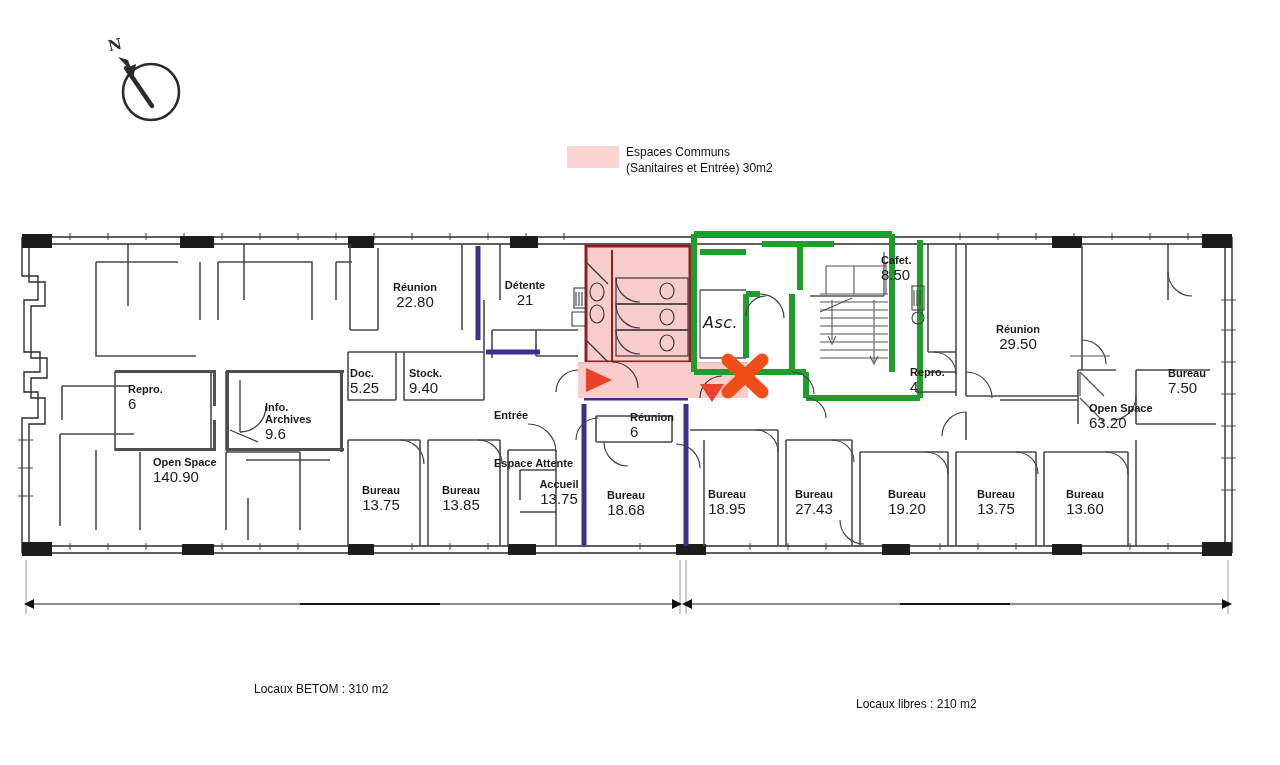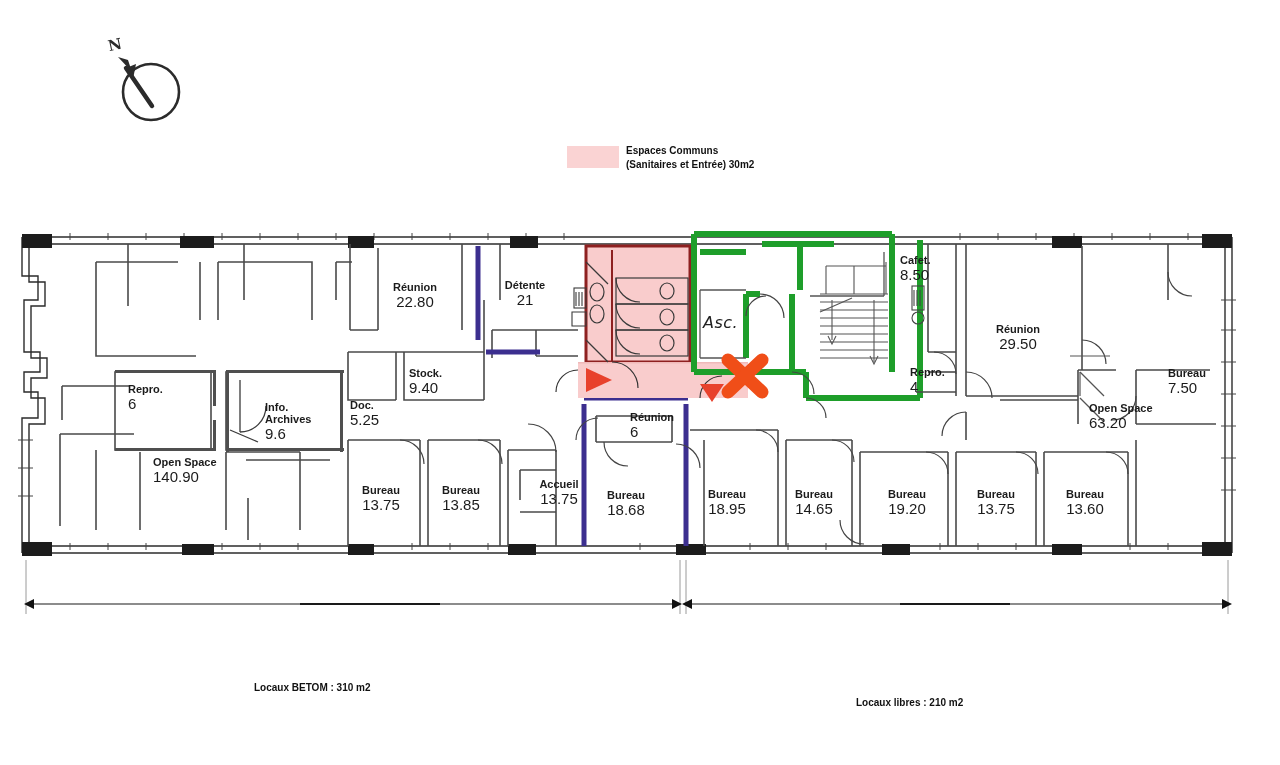--- a/index.html
+++ b/index.html
@@ -11,23 +11,23 @@
   #stage{position:absolute;left:0;top:0;width:1280px;height:765px;}
   #plan-svg{position:absolute;left:0;top:0;width:1280px;height:765px;}
 
   
   .tx{position:absolute;white-space:pre;line-height:1.12;}
   .room-name{font-size:11px;font-weight:bold;color:#1b1b1b;}
   .room-area{font-size:15px;font-weight:normal;color:#1b1b1b;}
   .room{position:absolute;text-align:left;}
   .room.c{text-align:center;transform:translateX(-50%);}
 
-  .legend-label{position:absolute;font-size:10px;font-weight:bold;color:#111;line-height:1.35;}
-
-  .dim-note{position:absolute;font-size:10px;font-weight:bold;color:#111;}
+  .legend-label{position:absolute;font-size:12px;font-weight:normal;color:#111;line-height:1.35;}
+
+  .dim-note{position:absolute;font-size:12px;font-weight:normal;color:#111;}
 
   .asc-label{position:absolute;font-size:16px;color:#222;
      font-family:"DejaVu Sans", sans-serif;font-style:italic;letter-spacing:.5px;}
 
   .north-label{position:absolute;font-size:15px;font-weight:bold;color:#2b2b2b;
      font-family:"DejaVu Serif", serif;transform:rotate(-12deg);}
 </style>
 </head>
 <body>
 
@@ -411,20 +411,24 @@
 
   <div class="north-label" style="left:108px;top:36px;">N</div>
 
   <div class="legend-label" style="left:626px;top:144px;">
     <div>Espaces Communs</div>
     <div>(Sanitaires et Entrée) 30m2</div>
   </div>
 
   <div class="asc-label" style="left:703px;top:313px;">Asc.</div>
 
+  <div class="tx" style="left:494px;top:373px;">
+    <div class="room-name">Entrée</div>
+    <div class="room-name">Espace Attente</div>
+  </div>
 
   <div class="dim-note" style="left:254px;top:682px;">Locaux BETOM : 310 m2</div>
   <div class="dim-note" style="left:856px;top:697px;">Locaux libres : 210 m2</div>
 
   <div id="room-labels">
       <div class="room" style="left: 128px; top: 383px;">
         <div class="room-name">Repro.</div>
         <div class="room-area">6</div>
       </div>
       <div class="room" style="left: 265px; top: 381px; margin-top: 20px;">
@@ -433,21 +437,21 @@
         <div class="room-area">9.6</div>
       </div>
       <div class="room" style="left: 153px; top: 456px;">
         <div class="room-name">Open Space</div>
         <div class="room-area">140.90</div>
       </div>
       <div class="room c" style="left: 415px; top: 281px;">
         <div class="room-name">Réunion</div>
         <div class="room-area">22.80</div>
       </div>
-      <div class="room" style="left: 350px; top: 367px; margin-top: 32px;">
+      <div class="room" style="left: 350px; top: 367px;">
         <div class="room-name">Doc.</div>
         <div class="room-area">5.25</div>
       </div>
       <div class="room" style="left: 409px; top: 367px;">
         <div class="room-name">Stock.</div>
         <div class="room-area">9.40</div>
       </div>
       <div class="room c" style="left: 525px; top: 279px;">
         <div class="room-name">Détente</div>
         <div class="room-area">21</div>
@@ -471,35 +475,35 @@
       <div class="room c" style="left: 626px; top: 489px;">
         <div class="room-name">Bureau</div>
         <div class="room-area">18.68</div>
       </div>
       <div class="room c" style="left: 727px; top: 488px;">
         <div class="room-name">Bureau</div>
         <div class="room-area">18.95</div>
       </div>
       <div class="room c" style="left: 814px; top: 488px;">
         <div class="room-name">Bureau</div>
-        <div class="room-area">14.65</div>
+        <div class="room-area">27.43</div>
       </div>
       <div class="room c" style="left: 907px; top: 488px;">
         <div class="room-name">Bureau</div>
         <div class="room-area">19.20</div>
       </div>
       <div class="room c" style="left: 996px; top: 488px;">
         <div class="room-name">Bureau</div>
         <div class="room-area">13.75</div>
       </div>
       <div class="room c" style="left: 1085px; top: 488px;">
         <div class="room-name">Bureau</div>
         <div class="room-area">13.60</div>
       </div>
-      <div class="room" style="left: 900px; top: 254px;">
+      <div class="room" style="left: 881px; top: 254px;">
         <div class="room-name">Cafet.</div>
         <div class="room-area">8.50</div>
       </div>
       <div class="room" style="left: 910px; top: 366px;">
         <div class="room-name">Repro.</div>
         <div class="room-area">4</div>
       </div>
       <div class="room c" style="left: 1018px; top: 323px;">
         <div class="room-name">Réunion</div>
         <div class="room-area">29.50</div>

